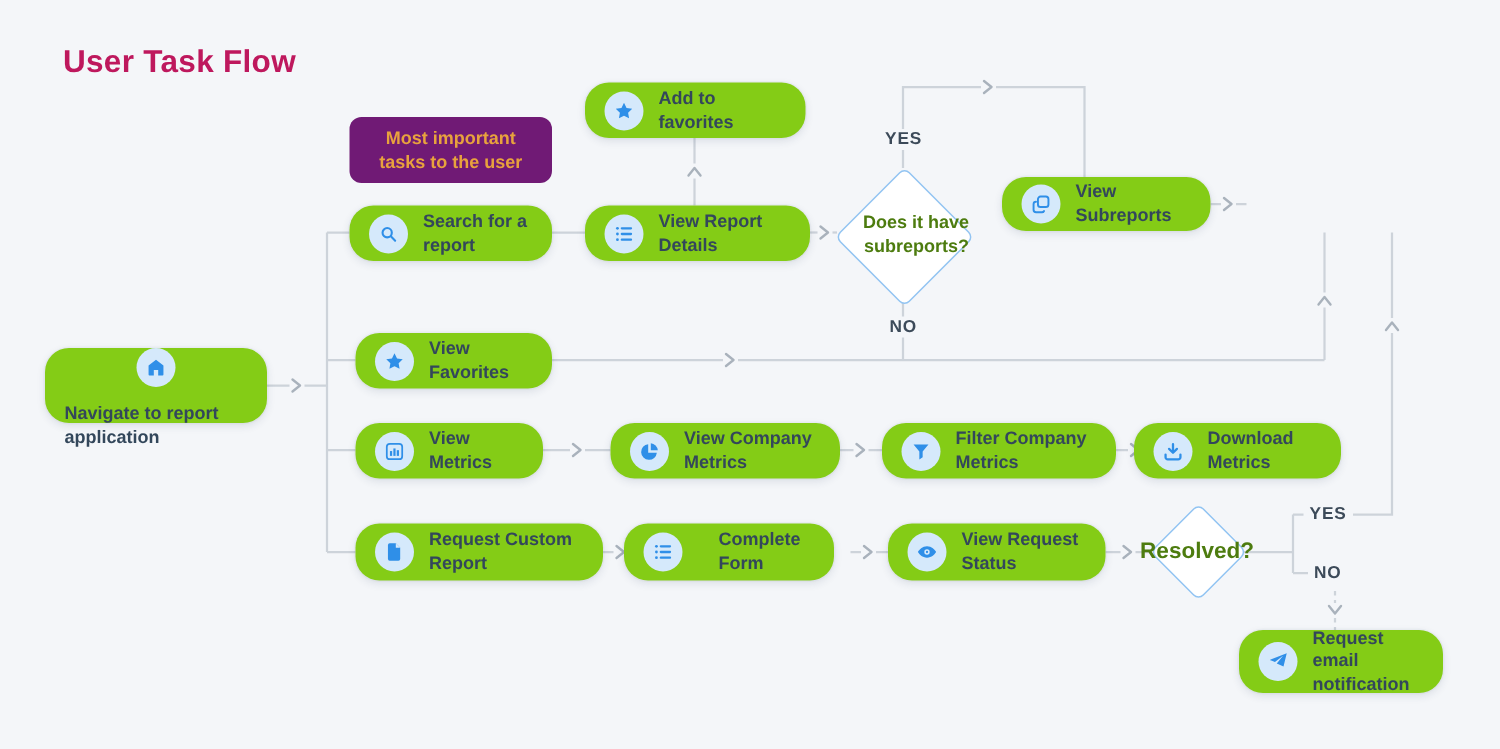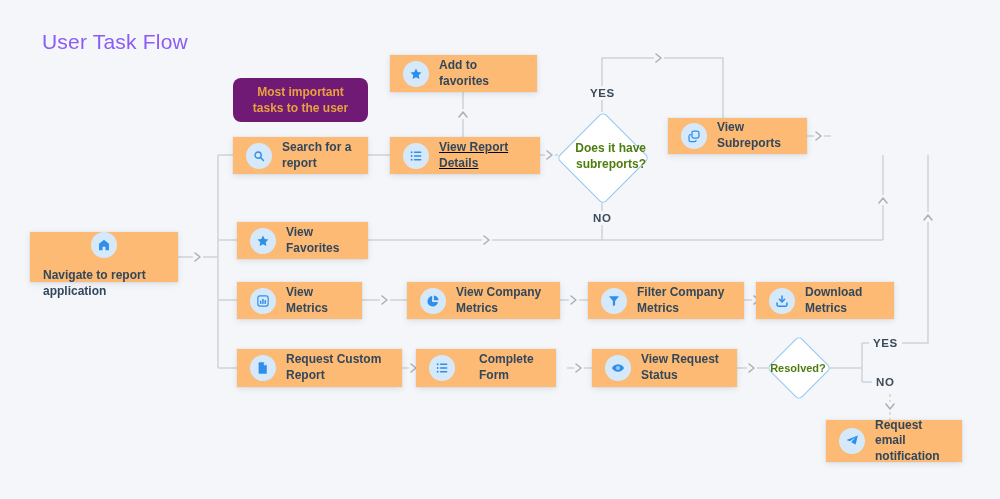--- a/index.html
+++ b/index.html
@@ -1,19 +1,19 @@
 <!DOCTYPE html>
 <html><head>
 <meta charset="utf-8">
 <style>
   html,body{margin:0;padding:0;background:#F4F6F9;font-family:"Liberation Sans",sans-serif;}
   .canvas{position:relative;width:1000px;height:499px;background:#F4F6F9;overflow:hidden;}
-  .title{position:absolute;left:42px;top:30px;font-size:21px;font-weight:normal;color:#8b5cf6;letter-spacing:.2px;}
+  .title{position:absolute;left:42px;top:30px;font-size:21px;font-weight:bold;color:#be185d;letter-spacing:.2px;}
   svg.wires{position:absolute;left:0;top:0;}
-  .node{position:absolute;background:#fdba74;border-radius:0;
+  .node{position:absolute;background:#84cc16;border-radius:16px;
         box-shadow:0 2px 6px rgba(40,60,90,.12),0 0 0 1px rgba(40,60,90,.03);
         display:flex;align-items:center;gap:10px;padding:0 13px;box-sizing:border-box;}
   .ic{width:26px;height:26px;border-radius:50%;background:#D5E9FB;display:flex;
       align-items:center;justify-content:center;flex:none;}
   .ic svg{width:14px;height:14px;display:block;}
   .lbl{font-size:12px;font-weight:bold;color:#33475B;line-height:1.3;}
   .note{position:absolute;background:#701a75;border-radius:8px;color:#E8A23D;font-weight:bold;
         font-size:12px;display:flex;align-items:center;justify-content:center;text-align:center;
         padding:0 14px;line-height:1.35;box-sizing:border-box;}
   .diamond{position:absolute;background:#fff;border:1px solid #92C4F2;transform:rotate(45deg);border-radius:5px;}
@@ -102,21 +102,21 @@
   <div class="node" style="left:233px;top:137px;width:135px;height:37px;">
     <span class="ic">
         <svg viewBox="0 0 24 24">
           <circle cx="10.5" cy="10.5" r="5.3" fill="none" stroke="#2F8FE8" stroke-width="2.4"></circle>
           <line x1="14.7" y1="14.7" x2="19.6" y2="19.6" stroke="#2F8FE8" stroke-width="2.4" stroke-linecap="round"></line>
         </svg>
       </span>
     <span class="lbl">Search for a report</span>
   </div>
 
-  <div class="node" style="left:390px;top:137px;width:150px;height:37px;text-decoration:underline;">
+  <div class="node" style="left:390px;top:137px;width:150px;height:37px;">
     <span class="ic">
         <svg viewBox="0 0 24 24">
           <g stroke="#2F8FE8" stroke-width="2.6" stroke-linecap="round">
             <line x1="9.5" y1="5.5" x2="20" y2="5.5"></line>
             <line x1="9.5" y1="12" x2="20" y2="12"></line>
             <line x1="9.5" y1="18.5" x2="20" y2="18.5"></line>
           </g>
           <g fill="#2F8FE8">
             <circle cx="4.5" cy="5.5" r="1.6"></circle>
             <circle cx="4.5" cy="12" r="1.6"></circle>
@@ -247,20 +247,20 @@
           <path fill="#2F8FE8" d="M22 2.5L2.5 10.2l6 2.4 9.3-7.1-7.2 8.7 7.7 3.6z"></path>
         </svg>
       </span>
     <span class="lbl">Request email notification</span>
   </div>
 
   <div class="diamond" style="left:570px;top:125px;width:64px;height:64px;"></div>
   <div class="dlabel" style="left:558px;top:136px;width:88px;height:42px;font-size:12px;">Does it have subreports?</div>
 
   <div class="diamond" style="left:776px;top:345px;width:44px;height:44px;"></div>
-  <div class="dlabel" style="left:764px;top:360px;width:68px;height:16px;font-size:11px;">Resolved?</div>
+  <div class="dlabel" style="left:764px;top:360px;width:68px;height:16px;font-size:15px;">Resolved?</div>
 
   <div class="ynlabel" style="left:586px;top:86px;">YES</div>
   <div class="ynlabel" style="left:589px;top:211px;">NO</div>
   <div class="ynlabel" style="left:869px;top:336px;">YES</div>
   <div class="ynlabel" style="left:872px;top:375px;">NO</div>
 
 </div>
 
 </body></html>

